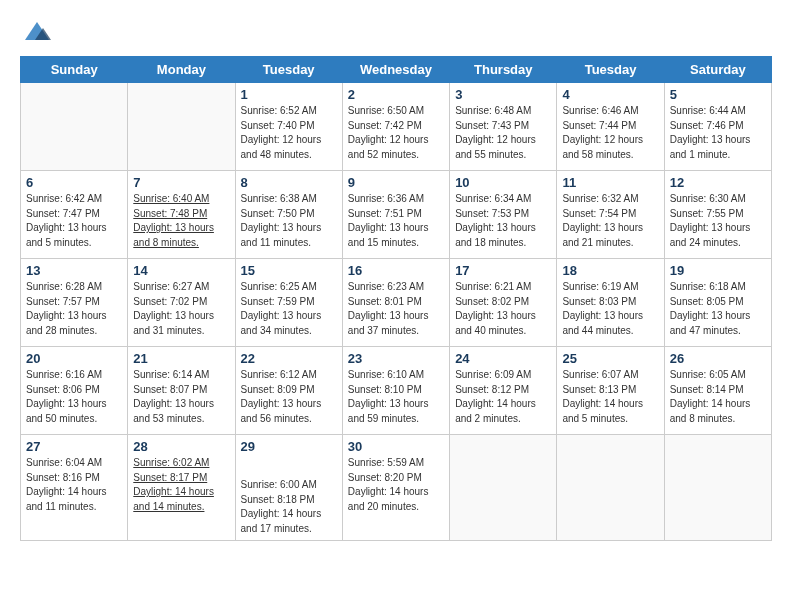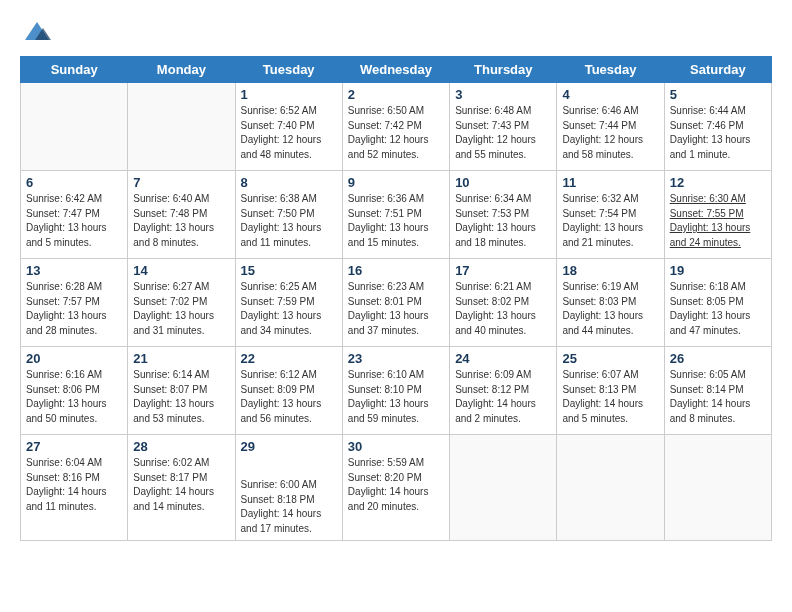--- a/index.html
+++ b/index.html
@@ -172,21 +172,21 @@
         <tr>
           <td>
             <span class="day-num">6</span>
             <div class="day-detail" style="white-space: pre-line;">Sunrise: 6:42 AM
 Sunset: 7:47 PM
 Daylight: 13 hours
 and 5 minutes.</div>
           </td>
           <td>
             <span class="day-num">7</span>
-            <div class="day-detail" style="white-space: pre-line;">Sunrise: 6:40 AM
+            <div class="day-detail" style="white-space: pre-line; text-decoration: underline;">Sunrise: 6:40 AM
 Sunset: 7:48 PM
 Daylight: 13 hours
 and 8 minutes.</div>
           </td>
           <td>
             <span class="day-num">8</span>
             <div class="day-detail" style="white-space: pre-line;">Sunrise: 6:38 AM
 Sunset: 7:50 PM
 Daylight: 13 hours
 and 11 minutes.</div>
@@ -207,21 +207,21 @@
           </td>
           <td>
             <span class="day-num">11</span>
             <div class="day-detail" style="white-space: pre-line;">Sunrise: 6:32 AM
 Sunset: 7:54 PM
 Daylight: 13 hours
 and 21 minutes.</div>
           </td>
           <td>
             <span class="day-num">12</span>
-            <div class="day-detail" style="white-space: pre-line; text-decoration: underline;">Sunrise: 6:30 AM
+            <div class="day-detail" style="white-space: pre-line;">Sunrise: 6:30 AM
 Sunset: 7:55 PM
 Daylight: 13 hours
 and 24 minutes.</div>
           </td>
         </tr>
         <tr>
           <td>
             <span class="day-num">13</span>
             <div class="day-detail" style="white-space: pre-line;">Sunrise: 6:28 AM
 Sunset: 7:57 PM
@@ -325,21 +325,21 @@
         <tr>
           <td>
             <span class="day-num">27</span>
             <div class="day-detail" style="white-space: pre-line;">Sunrise: 6:04 AM
 Sunset: 8:16 PM
 Daylight: 14 hours
 and 11 minutes.</div>
           </td>
           <td>
             <span class="day-num">28</span>
-            <div class="day-detail" style="white-space: pre-line;">Sunrise: 6:02 AM
+            <div class="day-detail" style="white-space: pre-line; text-decoration: underline;">Sunrise: 6:02 AM
 Sunset: 8:17 PM
 Daylight: 14 hours
 and 14 minutes.</div>
           </td>
           <td>
             <span class="day-num">29</span>
             <div class="day-detail" style="white-space: pre-line; margin-top: 24px;">Sunrise: 6:00 AM
 Sunset: 8:18 PM
 Daylight: 14 hours
 and 17 minutes.</div>

